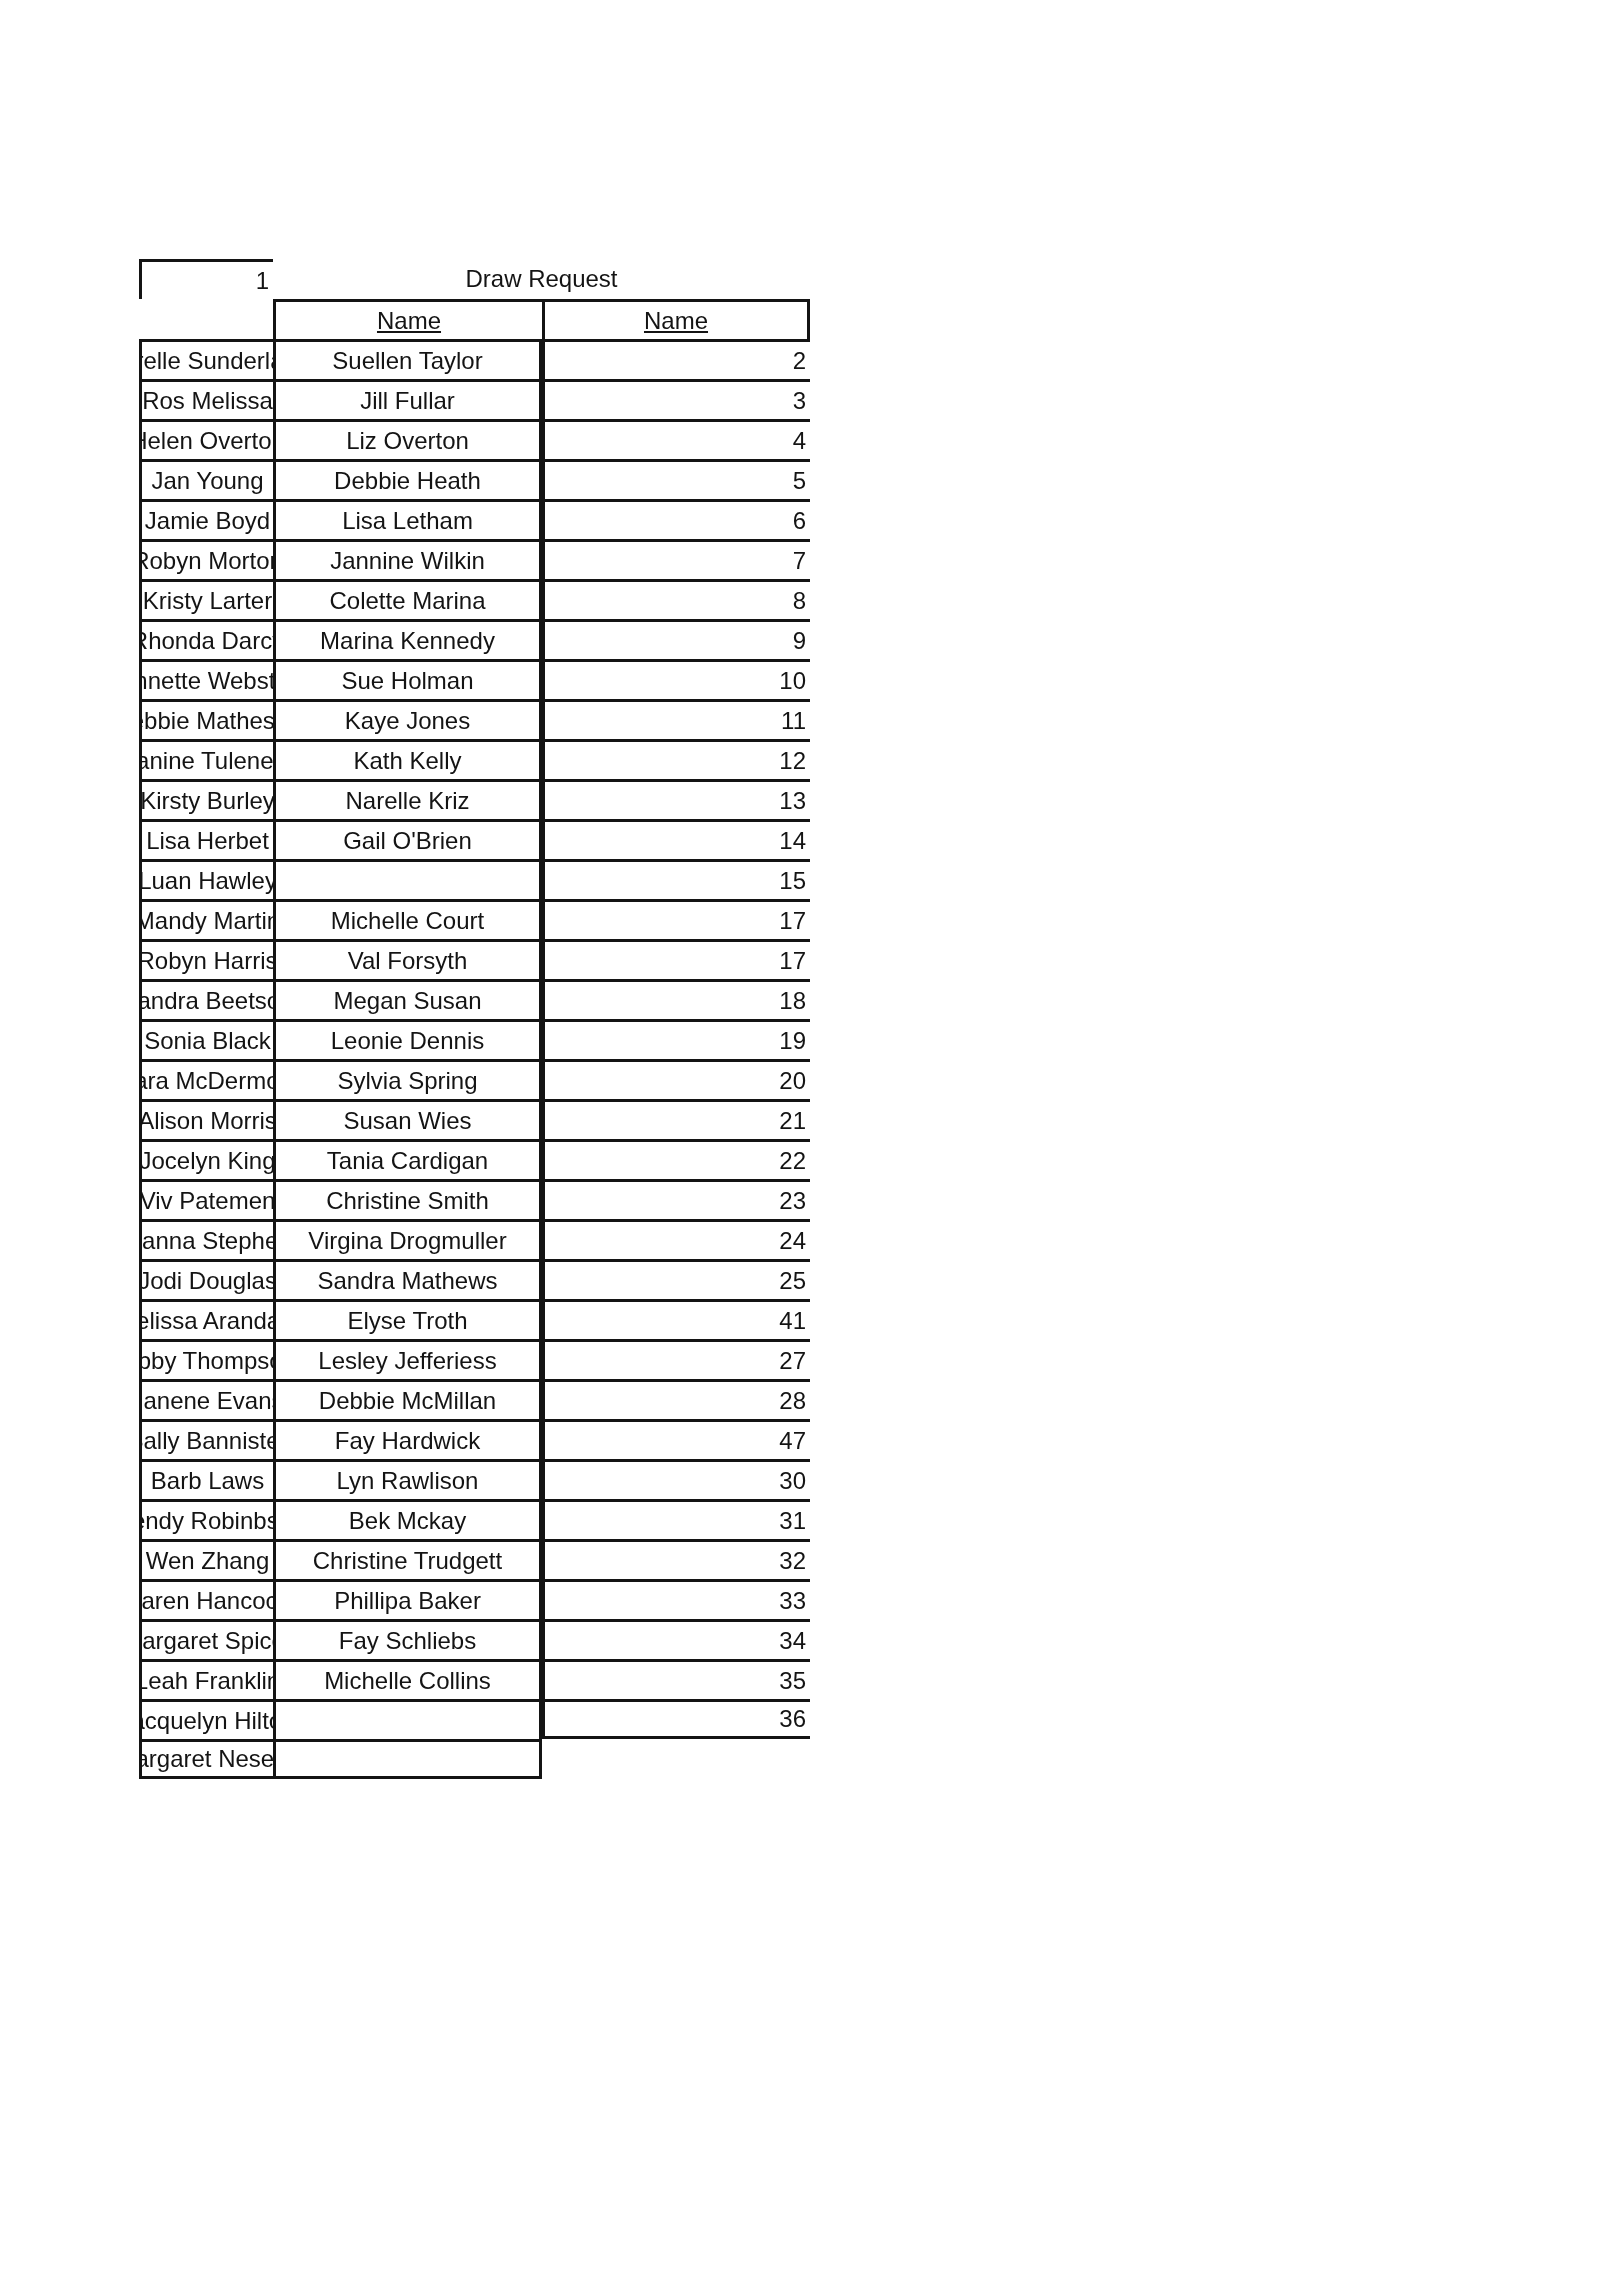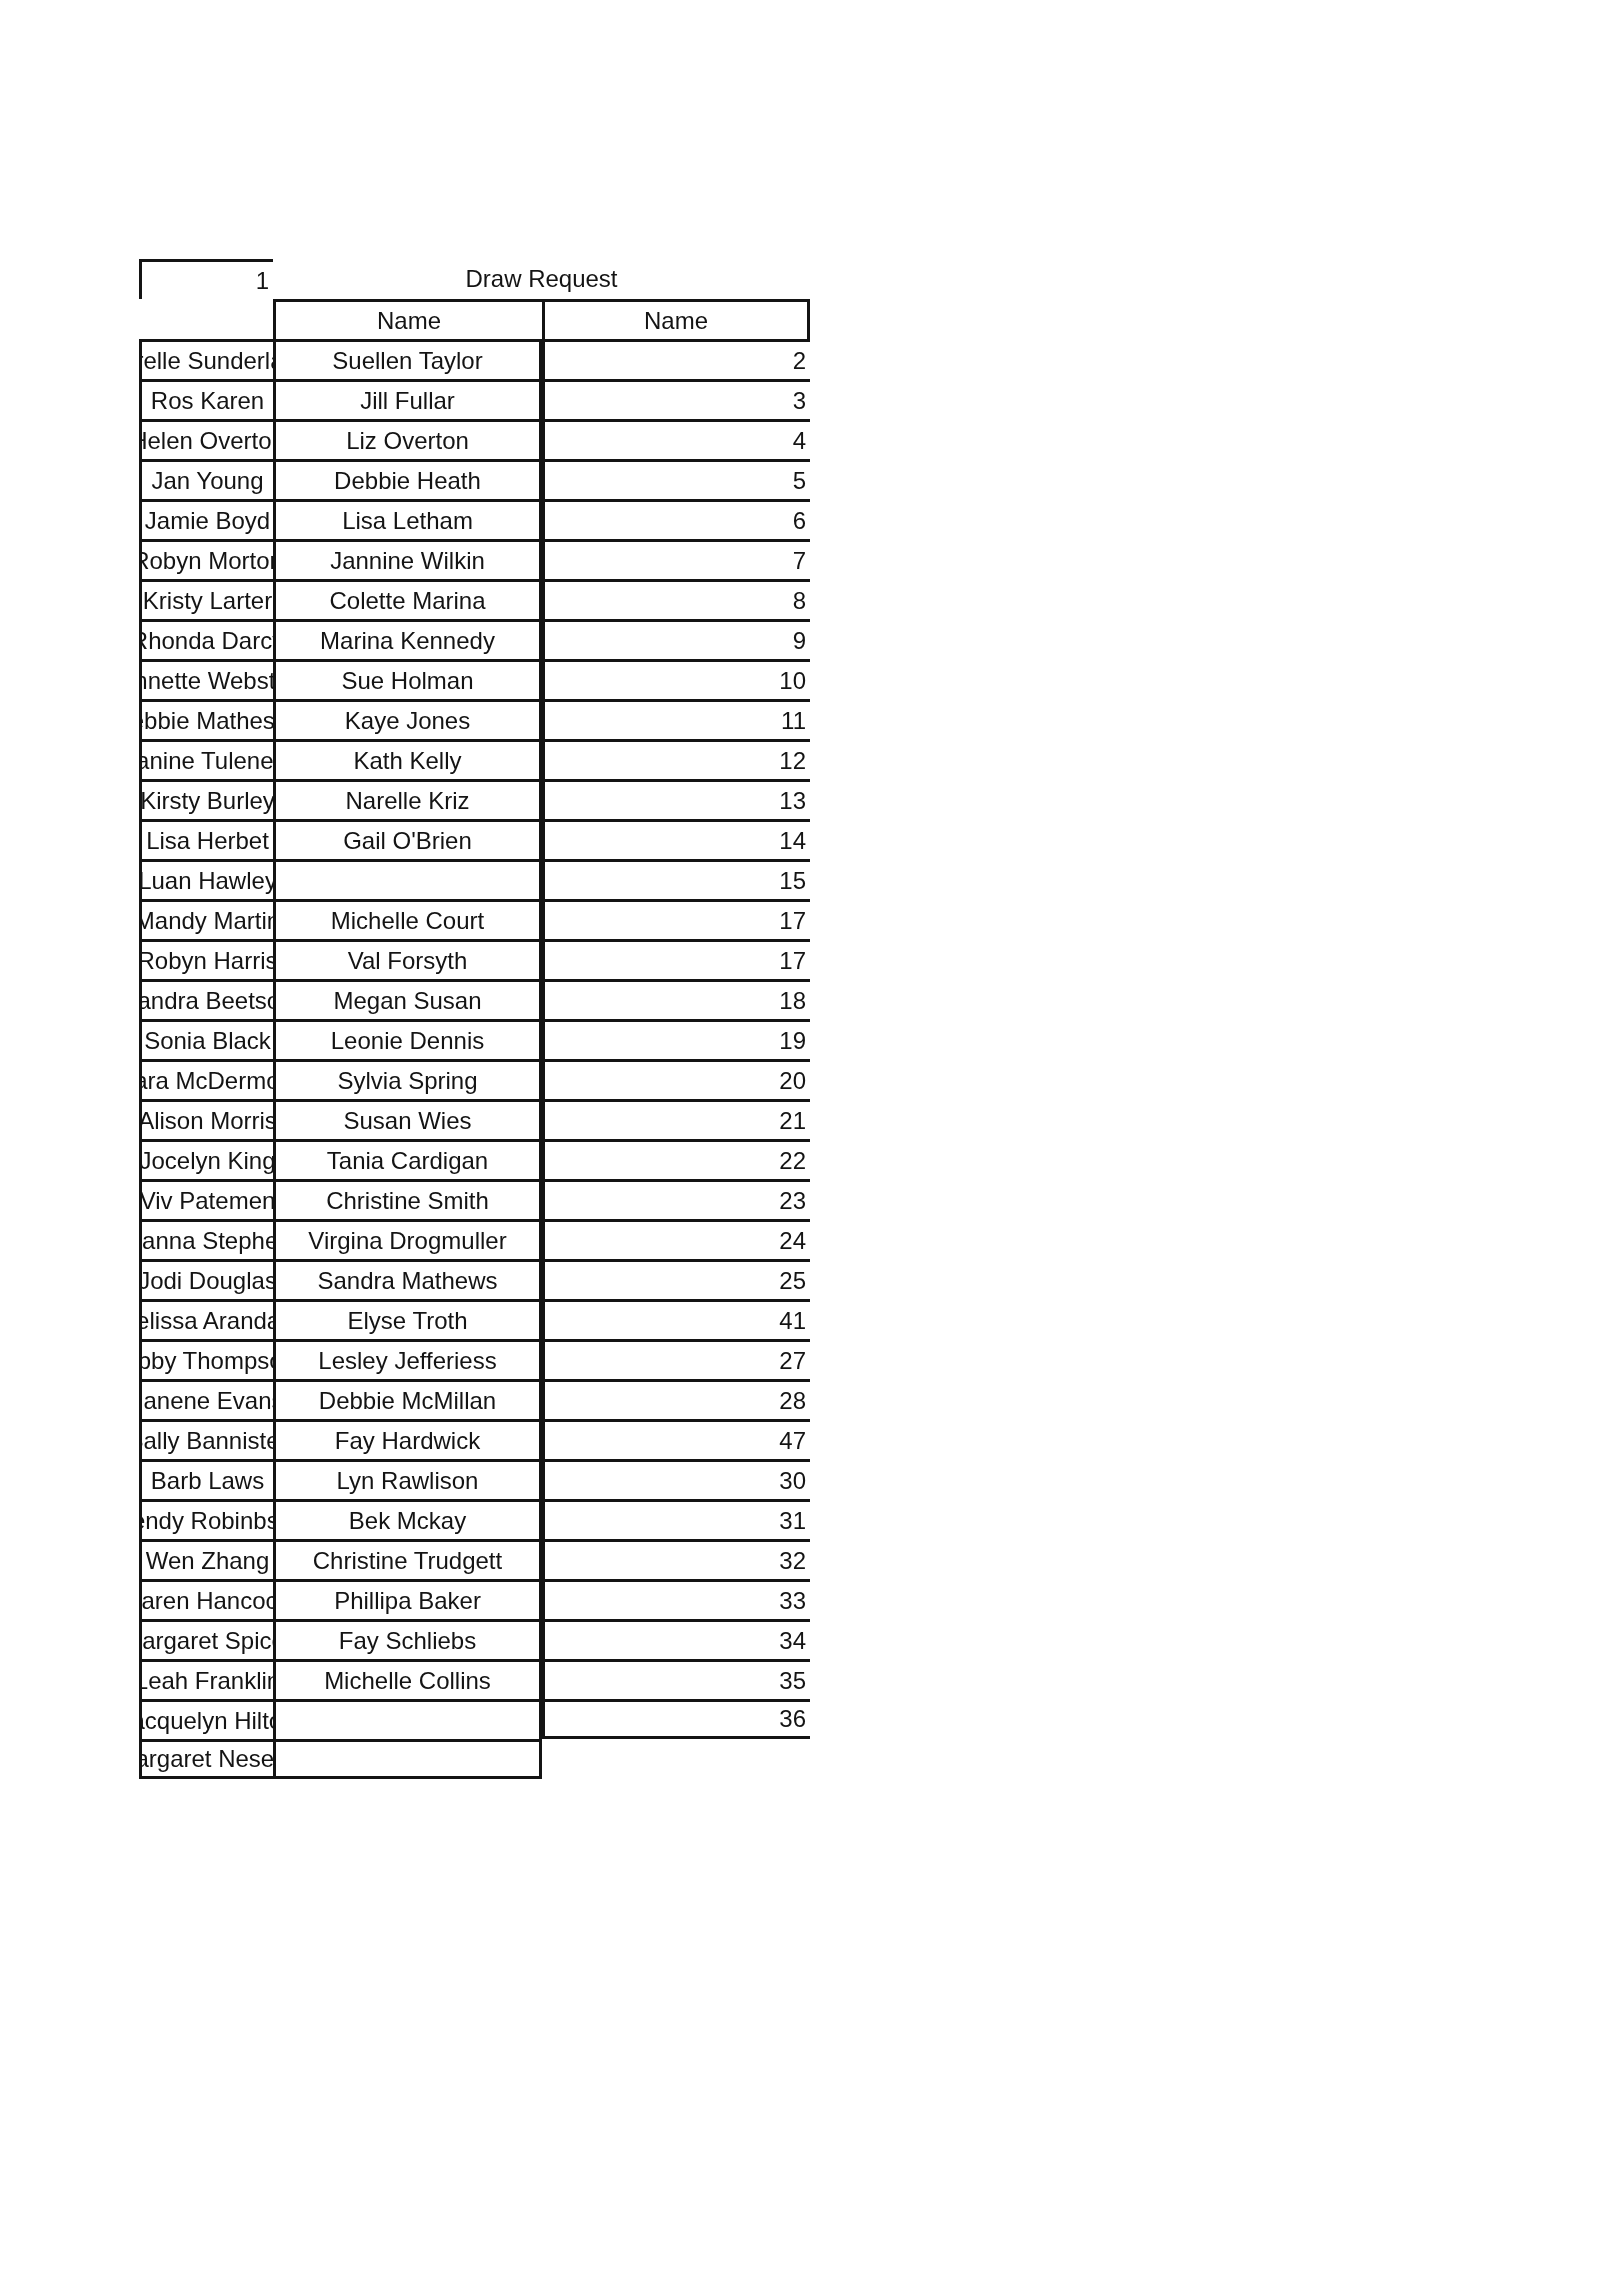--- a/index.html
+++ b/index.html
@@ -36,21 +36,21 @@
     border-top: 3.2px solid #141414;
   }
   .col-last { border-right: 3.2px solid #141414; }
   .row-last { border-bottom: 3.2px solid #141414; }
   .title-cell {
     grid-row: 1;
     grid-column: 2 / 4;
     justify-content: center;
     text-align: center;
   }
-  .hcell { justify-content: center; }
+  .hcell { justify-content: center; text-decoration: underline; }
   .spacer { grid-row: 2; grid-column: 1; }
   .h1 { grid-row: 2; grid-column: 2; }
   .h2 { grid-row: 2; grid-column: 3; }
   .num {
     justify-content: flex-end;
     padding-right: 4px;
   }
   .name { justify-content: center; }
 </style>
 </head>
@@ -59,21 +59,21 @@
 <div class="page">
   <div class="sheet-grid">
     <div class="title-cell">Draw Request</div>
     <div class="spacer"></div>
     <div class="hcell bordered h1">Name</div>
     <div class="hcell bordered col-last h2">Name</div>
   <div class="cell bordered num">1</div>
       <div class="cell bordered name">Narelle Sunderland</div>
       <div class="cell bordered name col-last">Suellen Taylor</div>
       <div class="cell bordered num">2</div>
-      <div class="cell bordered name">Ros Karen</div>
+      <div class="cell bordered name">Ros Melissa</div>
       <div class="cell bordered name col-last">Jill Fullar</div>
       <div class="cell bordered num">3</div>
       <div class="cell bordered name">Helen Overton</div>
       <div class="cell bordered name col-last">Liz Overton</div>
       <div class="cell bordered num">4</div>
       <div class="cell bordered name">Jan Young</div>
       <div class="cell bordered name col-last">Debbie Heath</div>
       <div class="cell bordered num">5</div>
       <div class="cell bordered name">Jamie Boyd</div>
       <div class="cell bordered name col-last">Lisa Letham</div>

